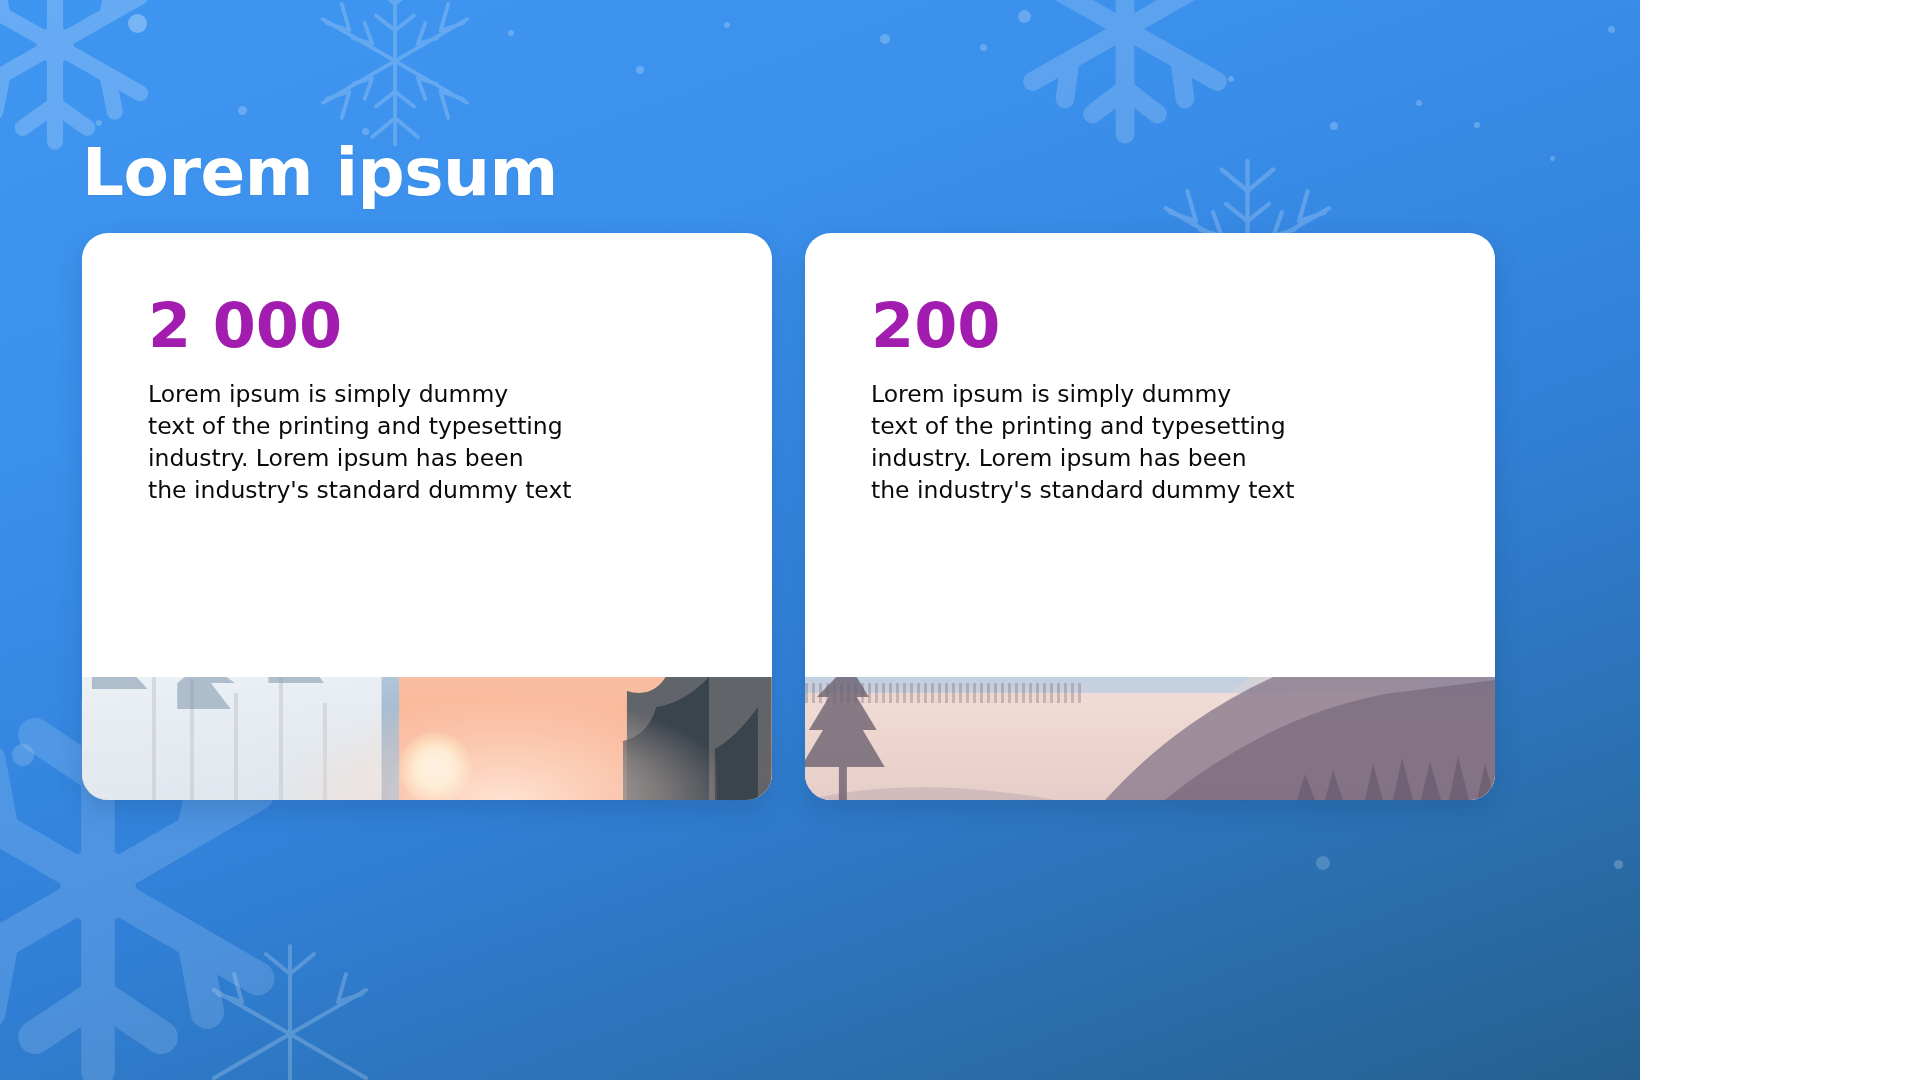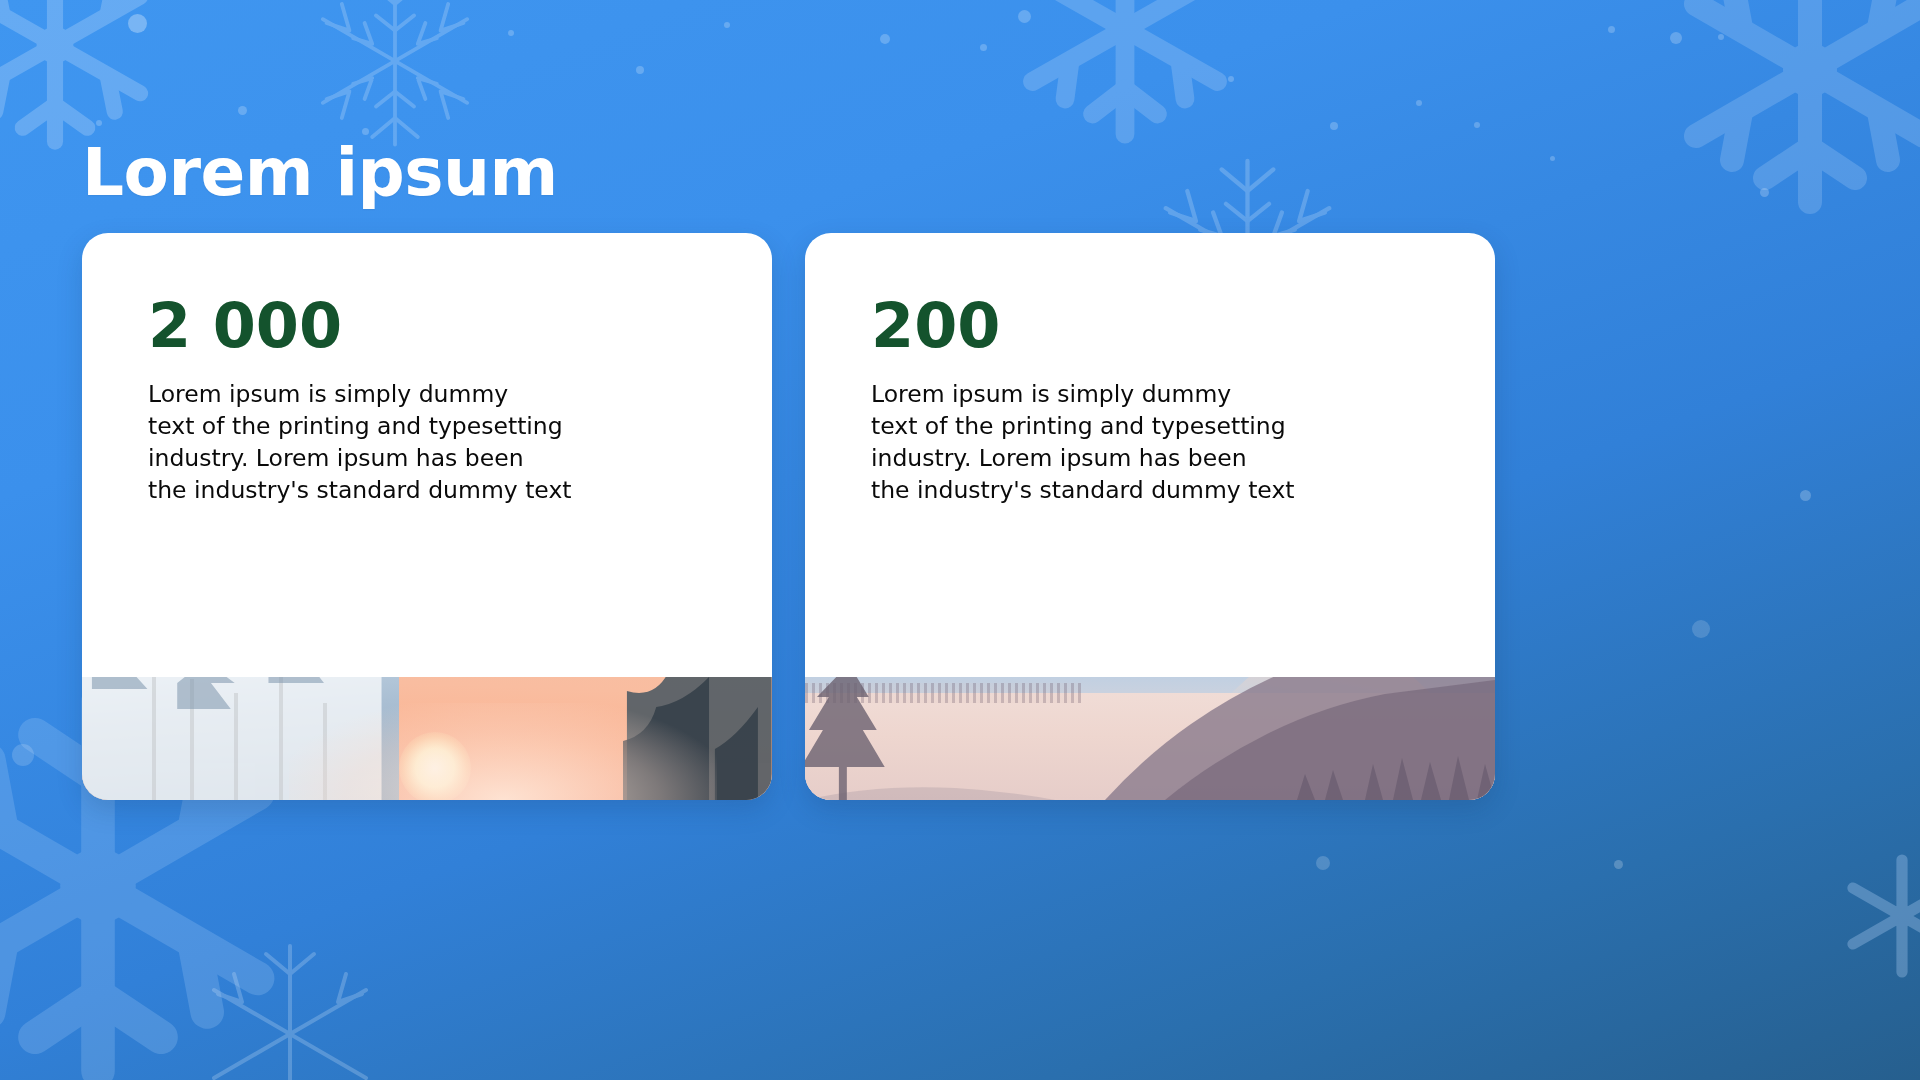--- a/index.html
+++ b/index.html
@@ -1,21 +1,21 @@
 <!DOCTYPE html>
 <html><head>
 <meta charset="utf-8">
 <style>
   html,body{margin:0;padding:0;}
   body{
     width:1920px;height:1080px;overflow:hidden;
     font-family:"DejaVu Sans","Liberation Sans",sans-serif;
   }
   #slide{
-    position:relative;width:1920px;height:1080px;overflow:hidden;
+    position:relative;width:1640px;height:1080px;overflow:hidden;
     background:linear-gradient(160deg,#3f96f0 0%,#3b90ec 28%,#3180d8 58%,#2a6fae 82%,#265f8e 100%);
     text-decoration:underline;
   }
   
   .bg-deco{position:absolute;inset:0;overflow:hidden;pointer-events:none;}
   .flake{position:absolute;opacity:.30;}
   .flake.outline{opacity:.26;}
   .dot{position:absolute;border-radius:50%;background:#ffffff;opacity:.22;}
 
   
@@ -30,21 +30,21 @@
   .card{
     position:absolute;top:233px;height:567px;
     background:#ffffff;border-radius:26px;overflow:hidden;
     box-shadow:0 10px 26px rgba(14,50,90,.18);
   }
   #card-left {left:82px;  width:690px;}
   #card-right{left:805px; width:690px;}
 
   .card-body{position:absolute;left:66px;top:62px;right:30px;}
   .stat-number{
-    font-size:62px;font-weight:bold;color:#14532d;
+    font-size:62px;font-weight:bold;color:#a21caf;
     line-height:1.0;letter-spacing:0px;margin:0 0 22px 0;
   }
   .stat-text{
     font-size:23.5px;color:#0a0a0a;line-height:1.36;
     margin:0;white-space:pre-line;
   }
 
   
   .photo{
     position:absolute;left:0;right:0;bottom:0;height:243px;

